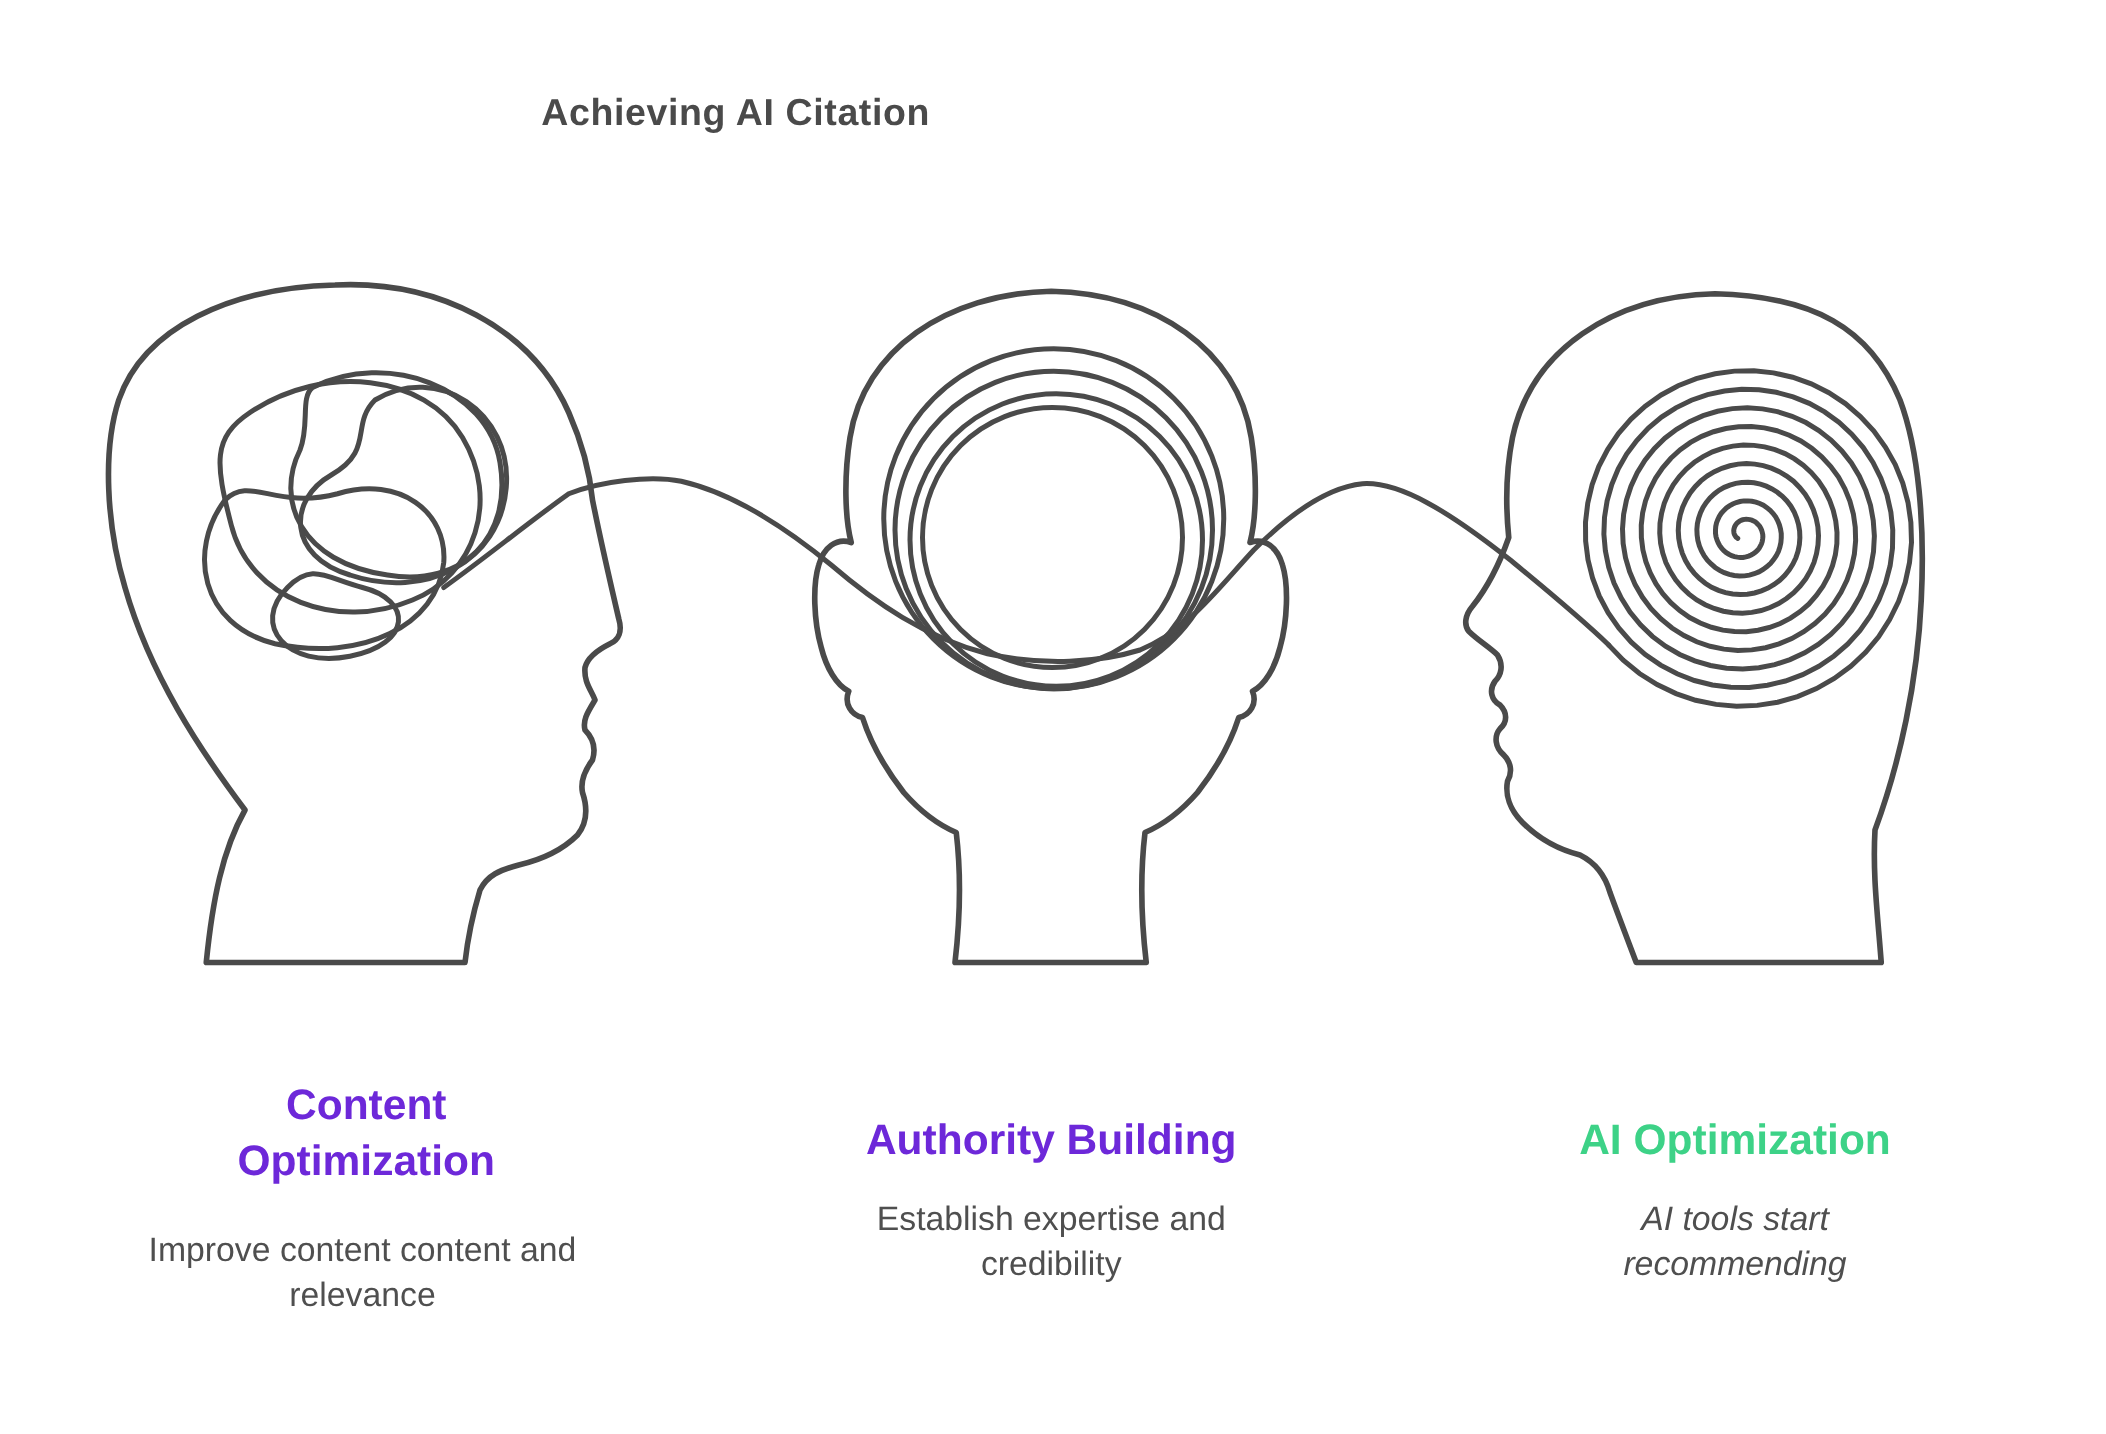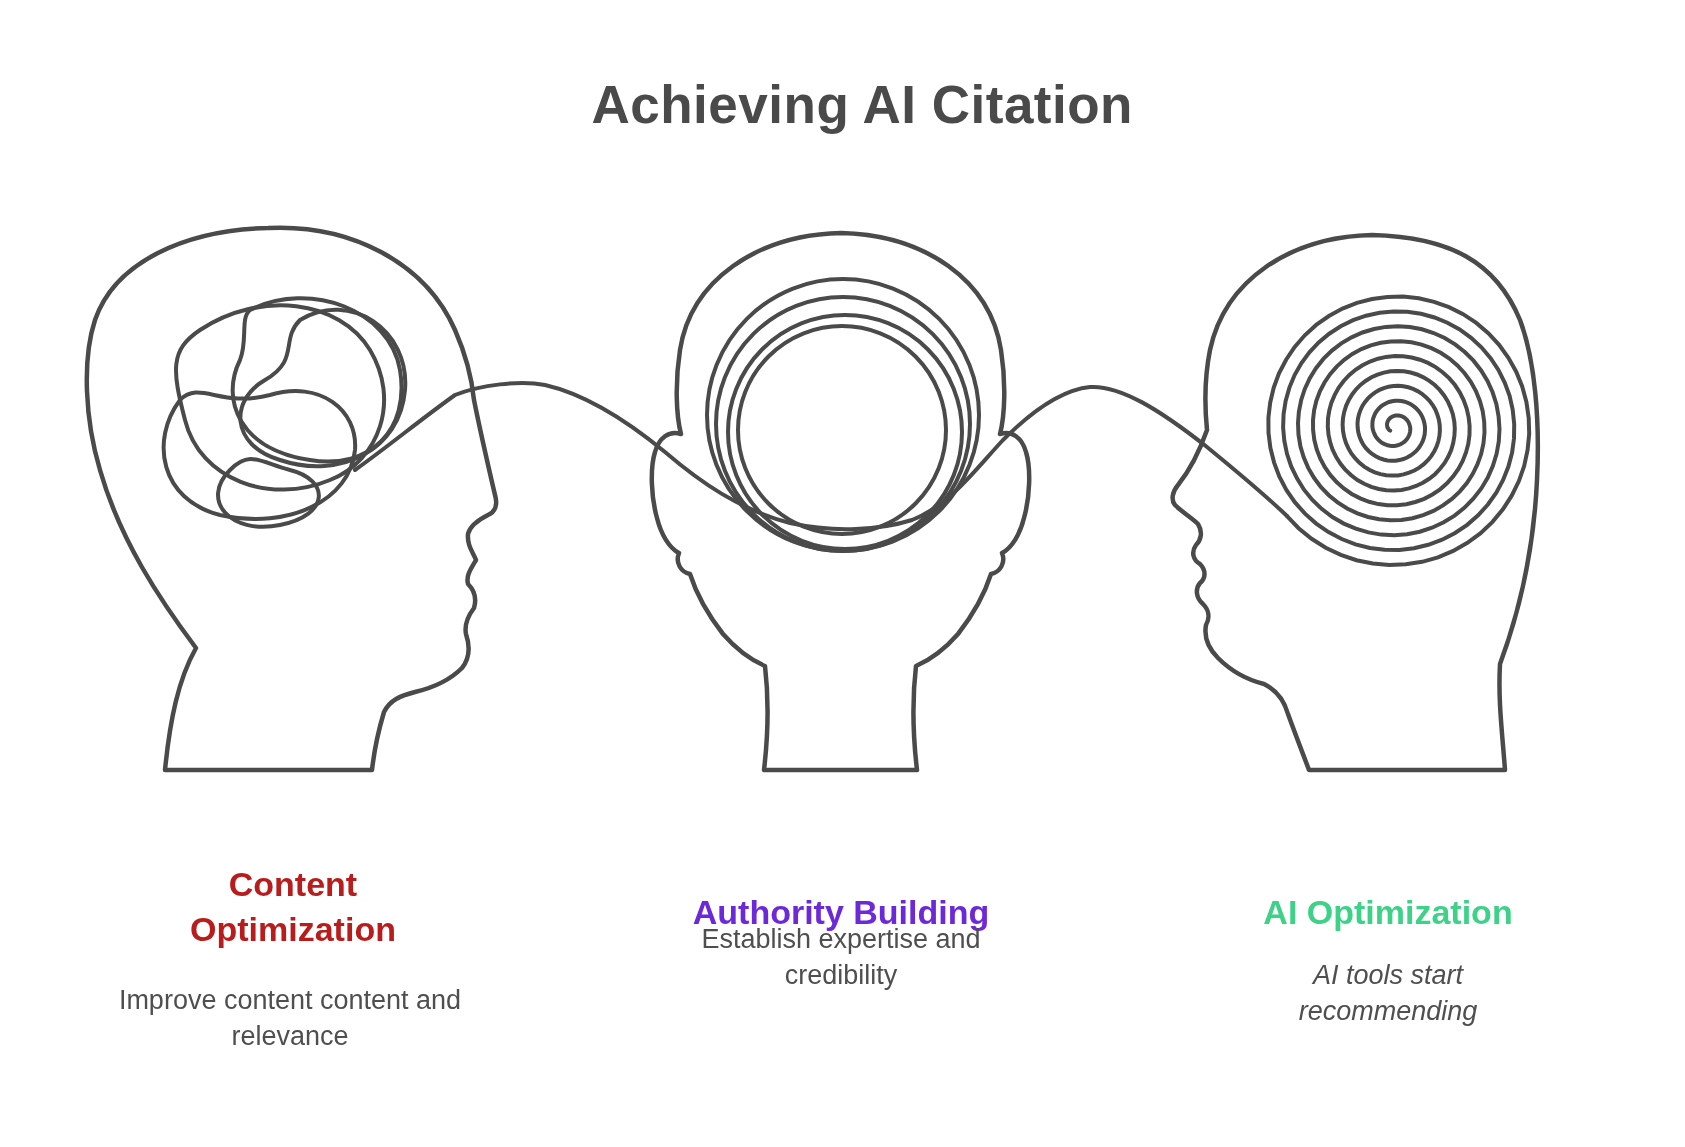--- a/index.html
+++ b/index.html
@@ -3,34 +3,34 @@
 <meta charset="utf-8">
 <style>
   html,body{margin:0;padding:0;}
   body{
     width:1685px;height:1147px;position:relative;background:#ffffff;overflow:hidden;
     font-family:"Liberation Sans", sans-serif;
   }
   .canvas{position:absolute;inset:0;}
   svg{position:absolute;left:0;top:0;}
   .title{
-    position:absolute;left:433px;top:74px;width:700px;text-align:right;
-    font-size:53px;font-weight:bold;letter-spacing:0.5px;color:var(--ink,#4A4A4A);
+    position:absolute;left:433px;top:74px;width:700px;text-align:left;
+    font-size:30px;font-weight:bold;letter-spacing:0.5px;color:var(--ink,#4A4A4A);
   }
   .col-heading{
     position:absolute;text-align:center;font-weight:bold;font-size:34px;line-height:45px;
   }
   .col-sub{
     position:absolute;text-align:center;font-size:27px;line-height:36px;color:#4F4F4F;
   }
   .h1{left:143px;top:862px;width:300px;}
   .h2{left:641px;top:890px;width:400px;}
   .h3{left:1188px;top:890px;width:400px;}
   .s1{left:110px;top:982px;width:360px;}
-  .s2{left:671px;top:921px;width:340px;}
+  .s2{left:671px;top:957px;width:340px;}
   .s3{left:1268px;top:957px;width:240px;font-style:italic;}
   .ln{fill:none;stroke:var(--outline,#4A4A4A);}
 </style>
 </head>
 <body style="--ink: #4A4A4A; --outline: #4A4A4A;">
 
 <div class="canvas">
 
   <svg width="1685" height="1147" viewBox="0 0 1685 1147">
     <defs>
@@ -134,21 +134,21 @@
          C 700,482 740,510 790,523
          C 835,533 880,530 912,520
          C 950,505 975,470 1003,440
          C 1030,413 1060,390 1090,387
          C 1120,385 1160,410 1207,447
          C 1235,470 1262,492 1287,516"></path>
   </svg>
 
   <div class="title">Achieving AI Citation</div>
 
-  <div class="col-heading h1 heading" style="color: #b91c1c;">Content Optimization</div>
+  <div class="col-heading h1 heading" style="color: #6d28d9;">Content Optimization</div>
   <div class="col-sub s1">Improve content content and relevance</div>
 
   <div class="col-heading h2 heading" style="color: #6d28d9;">Authority Building</div>
   <div class="col-sub s2">Establish expertise and credibility</div>
 
   <div class="col-heading h3 heading" style="color: rgb(61, 210, 135);">AI Optimization</div>
   <div class="col-sub s3">AI tools start recommending</div>
 
 </div>
 

